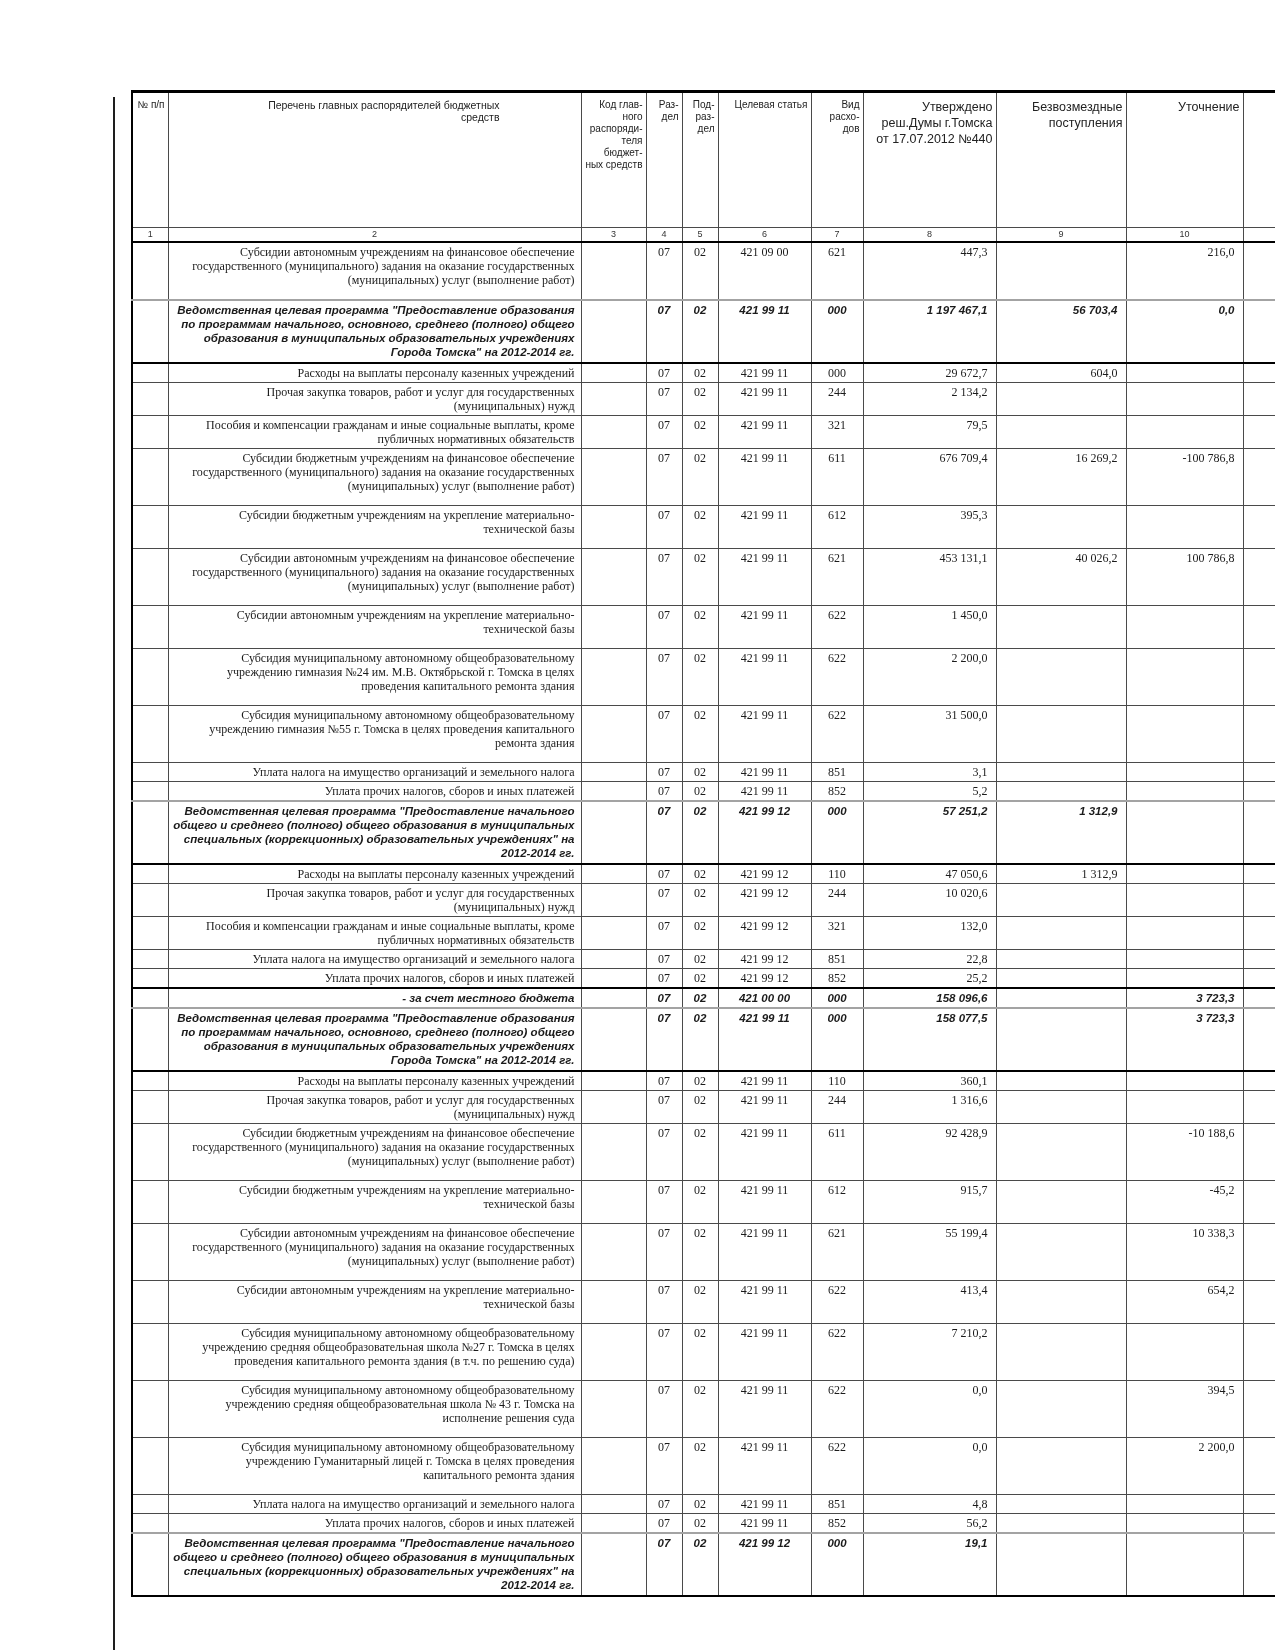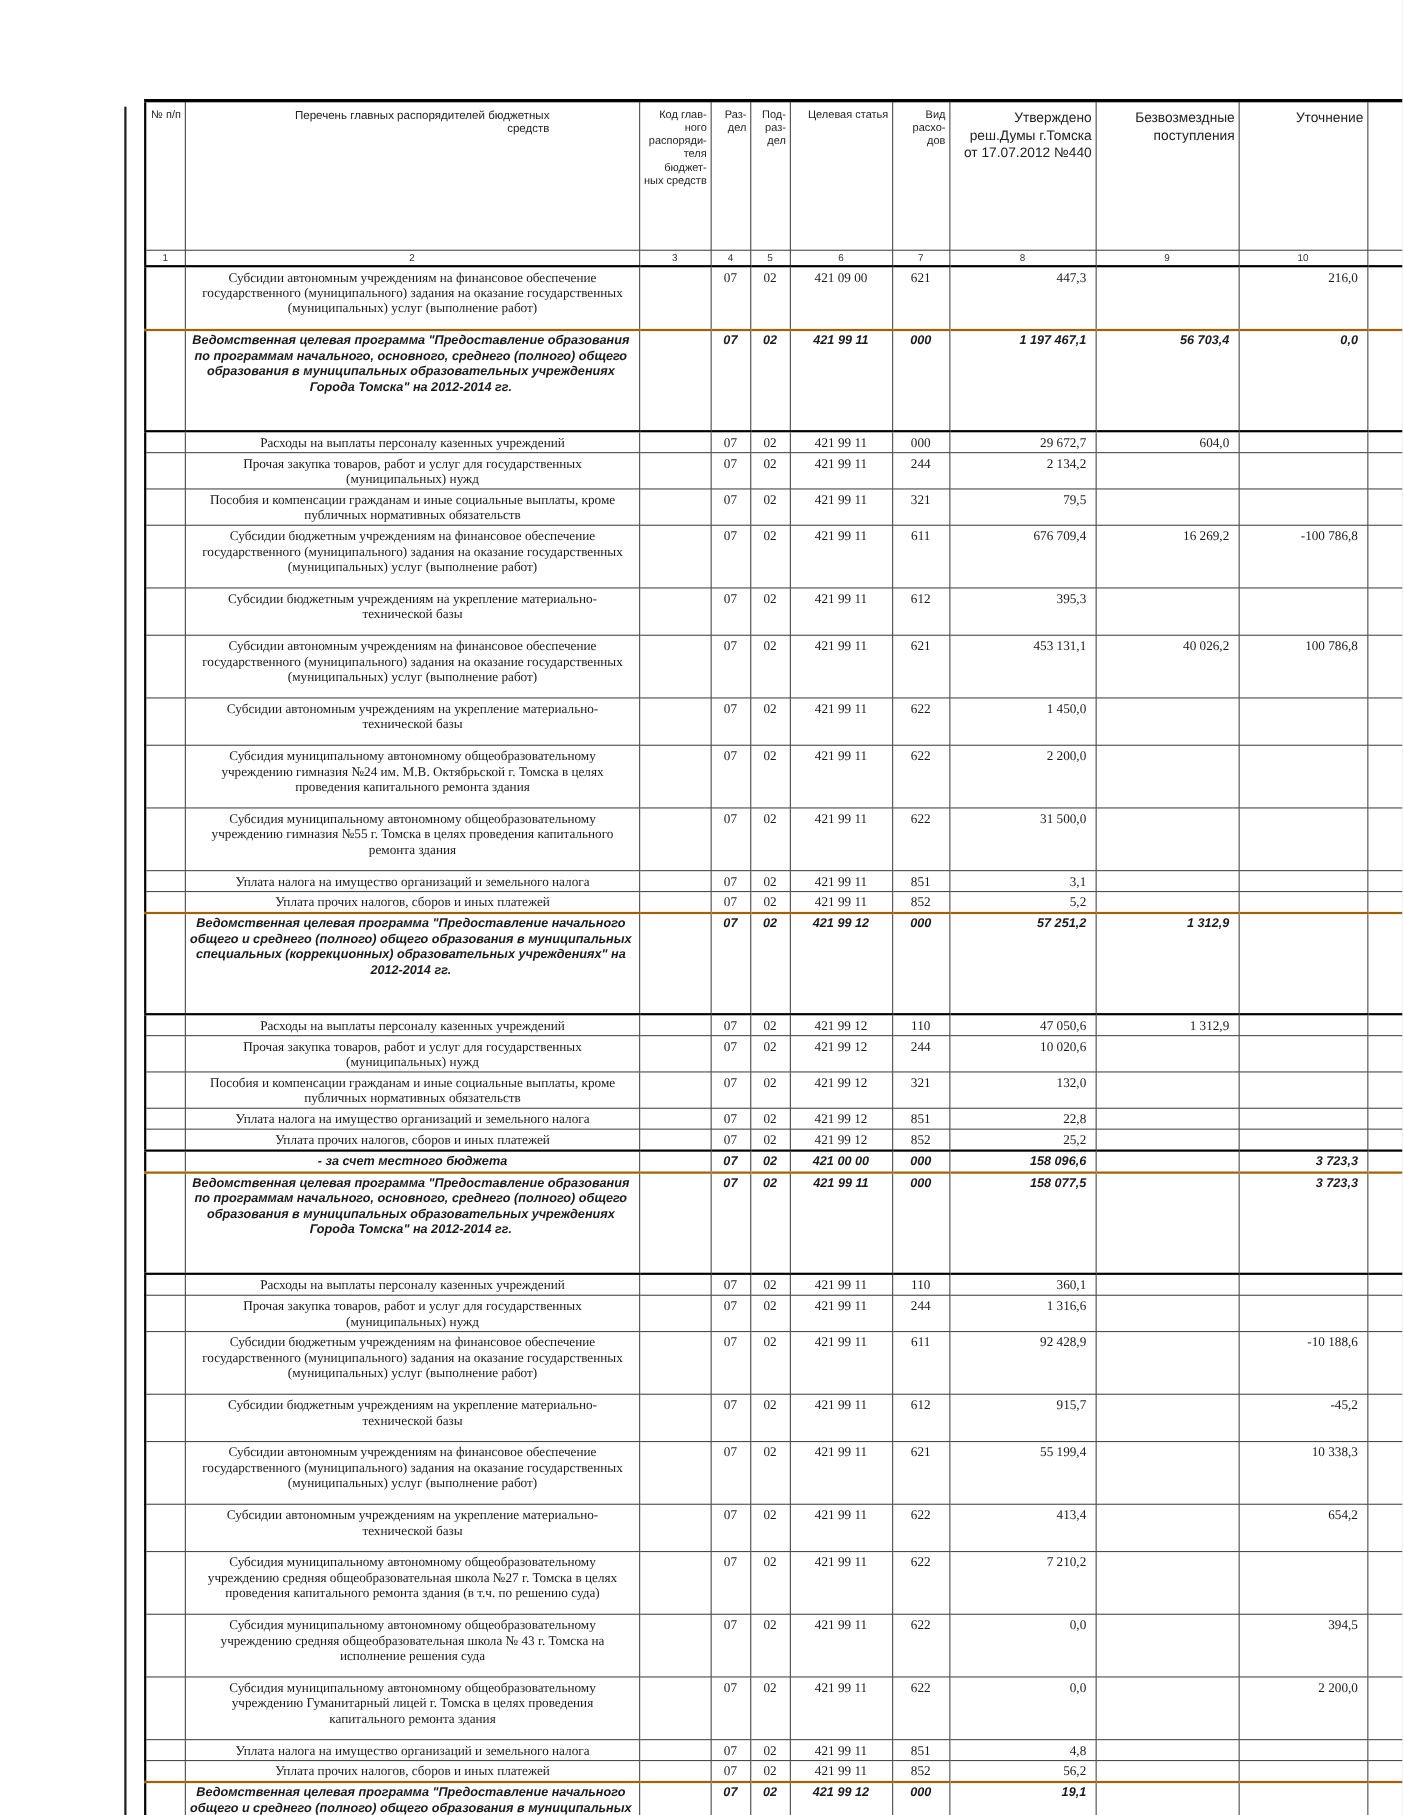--- a/index.html
+++ b/index.html
@@ -39,30 +39,30 @@
     height:13px; padding:0 2px;
     font-family:"Liberation Sans","DejaVu Sans",sans-serif;
     font-size:9px; line-height:13px; text-align:center; color:#333;
     border-bottom:2px solid #000;
   }
 
   
   tbody td {
     padding:2px 4px 2px; font-size:12px; line-height:14px;
   }
-  tbody td.name { text-align:center; padding-left:7px; padding-right:6px; }
+  tbody td.name { text-align:right; padding-left:7px; padding-right:6px; }
   tbody td.ctr  { text-align:center; }
   tbody td.amt  { text-align:right; padding-right:8px; }
 
   tr.row-block td { padding-bottom:12px; }
   tr.row-program td, tr.row-local td {
     font-family:"Liberation Sans","DejaVu Sans",sans-serif;
     font-weight:bold; font-style:italic; font-size:11.5px; line-height:14px;
   }
-  tr.row-program td { padding-bottom:32px; border-top:2px solid #a16207; border-bottom:2px solid #000; }
+  tr.row-program td { padding-bottom:3px; border-top:2px solid #a3a3a3; border-bottom:2px solid #000; }
   tr.row-program td.name { padding-left:4px; }
   tr.row-local td { border-top:2px solid #000; }
 </style>
 </head>
 <body>
 
 <div class="page">
   <div class="margin-line"></div>
 
   <table class="budget">

